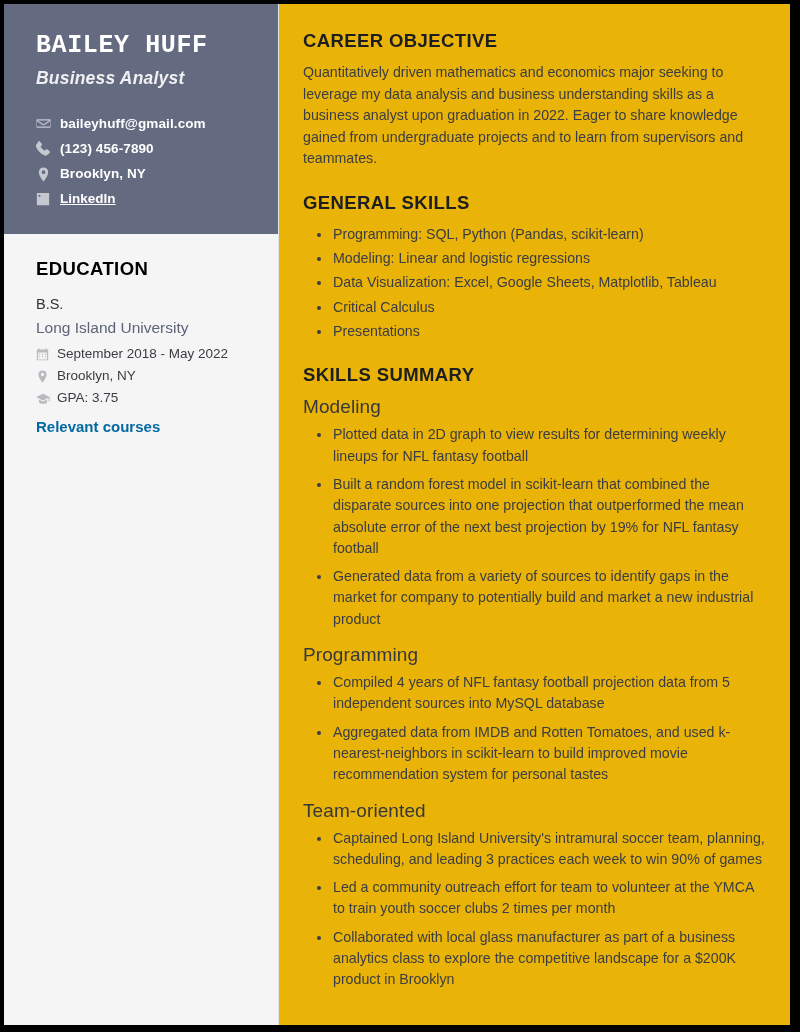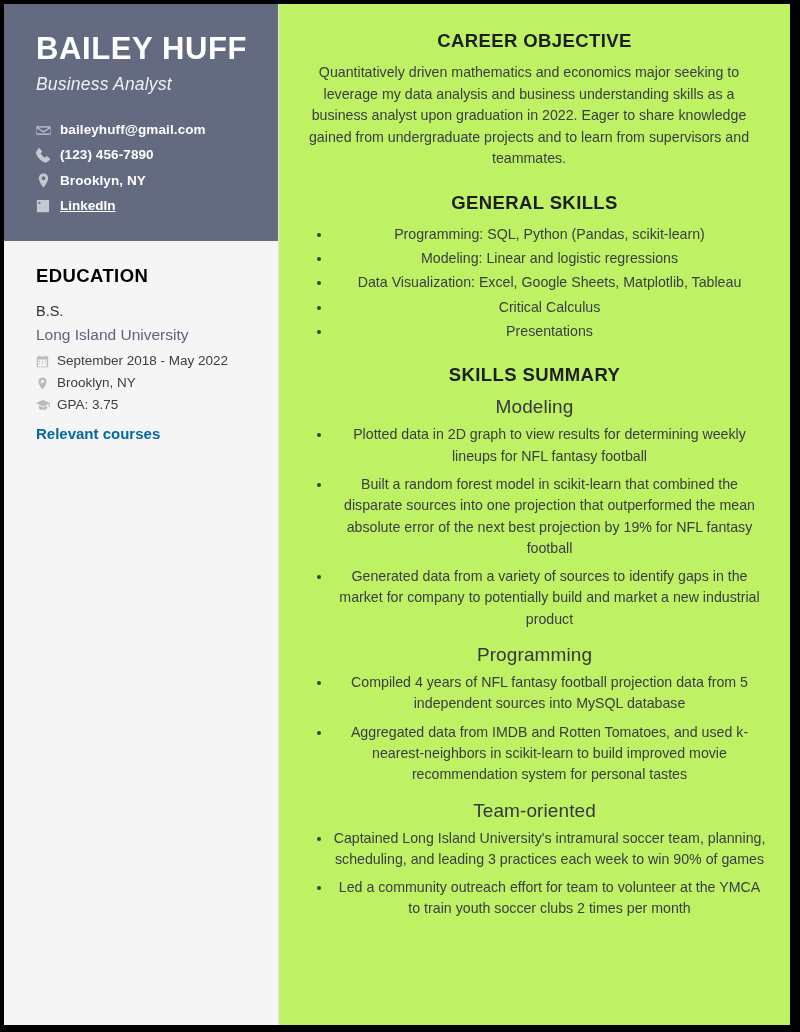--- a/index.html
+++ b/index.html
@@ -43,33 +43,34 @@
   }
 
   .sidebar-header {
     background: #646a80;
     color: #ffffff;
     padding: 28px 30px 26px 32px;
     box-sizing: border-box;
   }
 
   .full-name {
-    font-size: 31px;
+    font-size: 25px;
     font-weight: bold;
     letter-spacing: 0.6px;
     line-height: 1.1;
     margin: 0 0 8px 0;
     color: #ffffff;
     font-stretch: condensed;
+    font-family: Liberation Mono, monospace;
   }
 
   .job-title {
     font-size: 17.5px;
     font-style: italic;
-    font-weight: normal;
+    font-weight: bold;
     color: #f0f0f2;
     margin: 0 0 26px 0;
     letter-spacing: 0.2px;
   }
 
   .contact-list {
     list-style: none;
     margin: 0;
     padding: 0;
   }
@@ -188,23 +189,22 @@
     height: 3.5px;
     border-radius: 50%;
     background: #3a3d43;
   }
 
   
   .main {
     flex: 1 1 auto;
     padding: 26px 24px 35px 24px;
     box-sizing: border-box;
-    background: #bef264;
+    background: #eab308;
     min-width: 0;
-    text-align: center;
   }
 
   .main-section { margin-bottom: 22px; }
   .main-section:last-child { margin-bottom: 0; }
 
   .main-section-title {
     font-size: 18.5px;
     font-weight: bold;
     color: #1c1e21;
     letter-spacing: 0.4px;
@@ -379,19 +379,20 @@
             <li class="bullet-item">Compiled 4 years of NFL fantasy football projection data from 5 independent sources into MySQL database</li>
             <li class="bullet-item">Aggregated data from IMDB and Rotten Tomatoes, and used k-nearest-neighbors in scikit-learn to build improved movie recommendation system for personal tastes</li>
           </ul>
         </div>
 
         <div class="subsection">
           <h3 class="subsection-title">Team-oriented</h3>
           <ul class="bullet-list">
             <li class="bullet-item">Captained Long Island University's intramural soccer team, planning, scheduling, and leading 3 practices each week to win 90% of games</li>
             <li class="bullet-item">Led a community outreach effort for team to volunteer at the YMCA to train youth soccer clubs 2 times per month</li>
+            <li class="bullet-item">Collaborated with local glass manufacturer as part of a business analytics class to explore the competitive landscape for a $200K product in Brooklyn</li>
           </ul>
         </div>
       </section>
 
     </main>
   </div>
 </div>
 
 </body></html>

